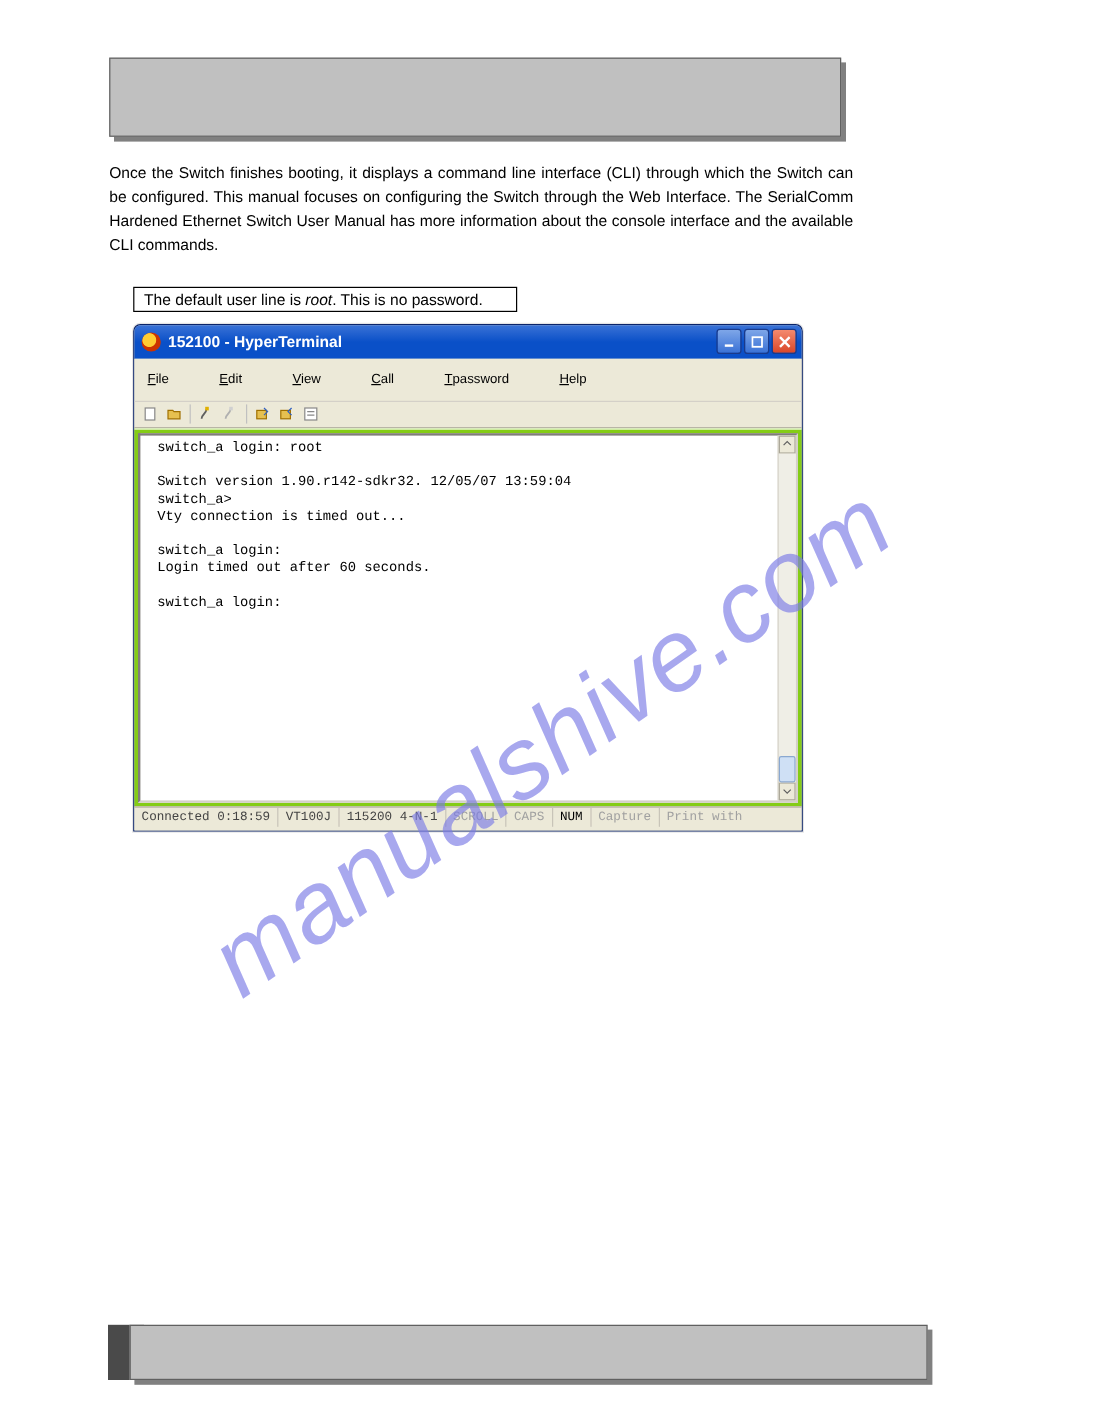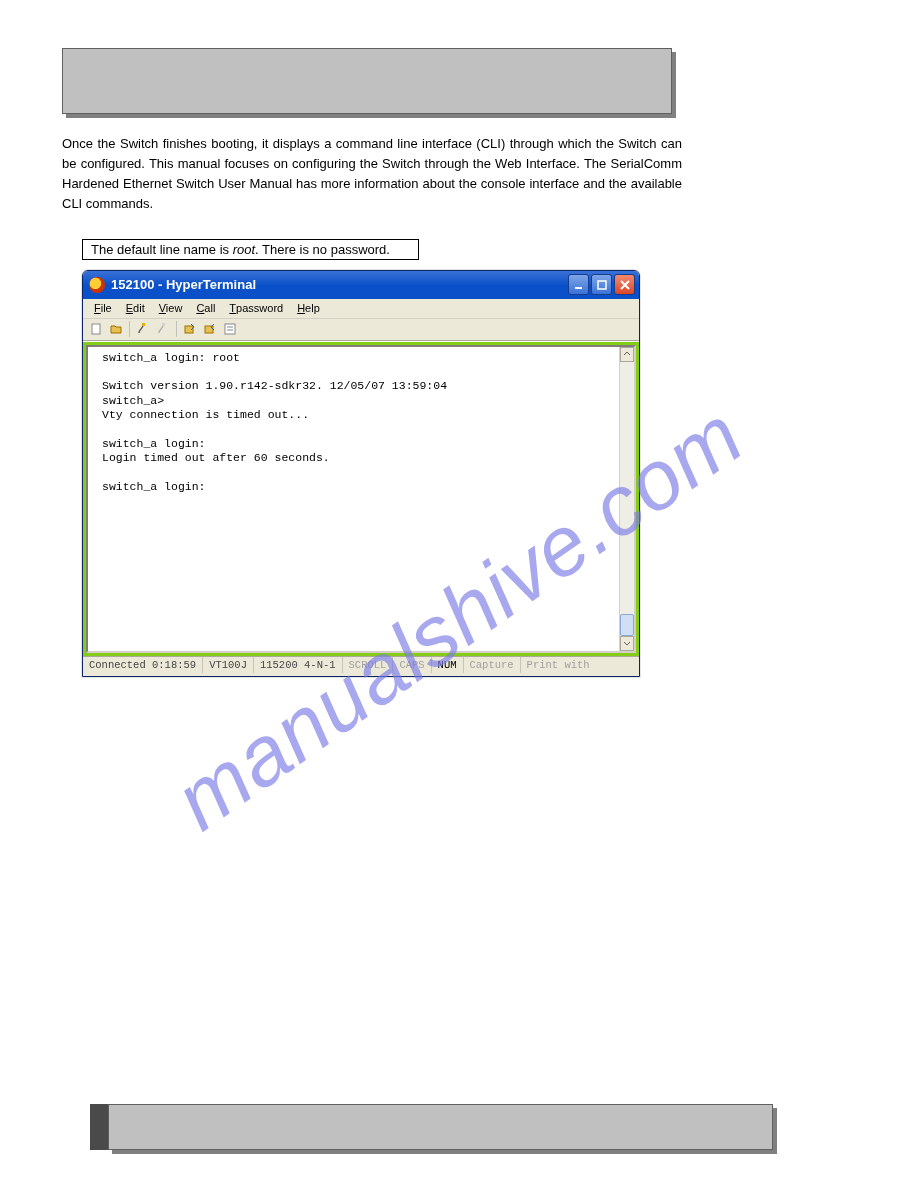--- a/index.html
+++ b/index.html
@@ -8,21 +8,21 @@
     height: 1188px;
     background: #ffffff;
     font-family: Arial, sans-serif;
     position: relative;
     overflow: hidden;
   }
   .page-wrap {
     position: relative;
     width: 100%;
     height: 100%;
-    padding: 48px 110px 40px 62px;
+    padding: 48px 110px 40px 91px;
   }
   .header-banner {
     position: relative;
     width: 610px;
     height: 66px;
     background: #c0c0c0;
     border: 1px solid #606060;
     box-shadow: 4px 4px 0 #808080;
     margin-bottom: 20px;
   }
@@ -104,29 +104,30 @@
     font-weight: bold;
     color: #fff;
     display: flex; align-items: center; justify-content: center;
     cursor: pointer;
   }
   .winbtn.min, .winbtn.max { background: linear-gradient(to bottom,#7ea6e8,#3a72d6); }
   .winbtn.close { background: linear-gradient(to bottom,#f48a6e,#d9472a); }
   .winbtn svg { width: 10px; height: 10px; }
 
   .ht-menubar {
-    height: 20px;
+    height: 36px;
     background: #ece9d8;
     border-bottom: 1px solid #d4d0c8;
     display: flex;
     align-items: center;
     padding: 0 4px;
     font-family: Tahoma, Arial, sans-serif;
     font-size: 11px;
     color: #000;
+    gap: 28px;
   }
   .ht-menuitem { padding: 0 7px; cursor: default; }
   .ht-menuitem .u { text-decoration: underline; }
 
   .ht-toolbar {
     height: 22px;
     background: #ece9d8;
     border-bottom: 1px solid #aca899;
     display: flex;
     align-items: center;
@@ -218,21 +219,21 @@
 
 <div class="page-wrap">
 
   <div class="header-banner"></div>
 
   <div class="body-text">
     <p>Once the Switch finishes booting, it displays a command line interface (CLI) through which the Switch can be configured. This manual focuses on configuring the Switch through the Web Interface. The SerialComm Hardened Ethernet Switch User Manual has more information about the console interface and the available CLI commands.</p>
   </div>
 
   <div class="underline-note">
-    <span class="f-normal">The default line name is </span><span class="f-italic">root</span><span class="f-normal">. There is no password.</span>
+    <span class="f-normal">The default user line is </span><span class="f-italic">root</span><span class="f-normal">. This is no password.</span>
   </div>
 
   
   <div class="ht-window">
     <div class="ht-titlebar">
       <span class="app-icon"></span>
       <span class="ht-title-text">152100 - HyperTerminal</span>
       <span class="winbtn min">
         <svg viewBox="0 0 10 10">
             <rect x="1" y="7" width="7" height="2" fill="#fff"></rect>

